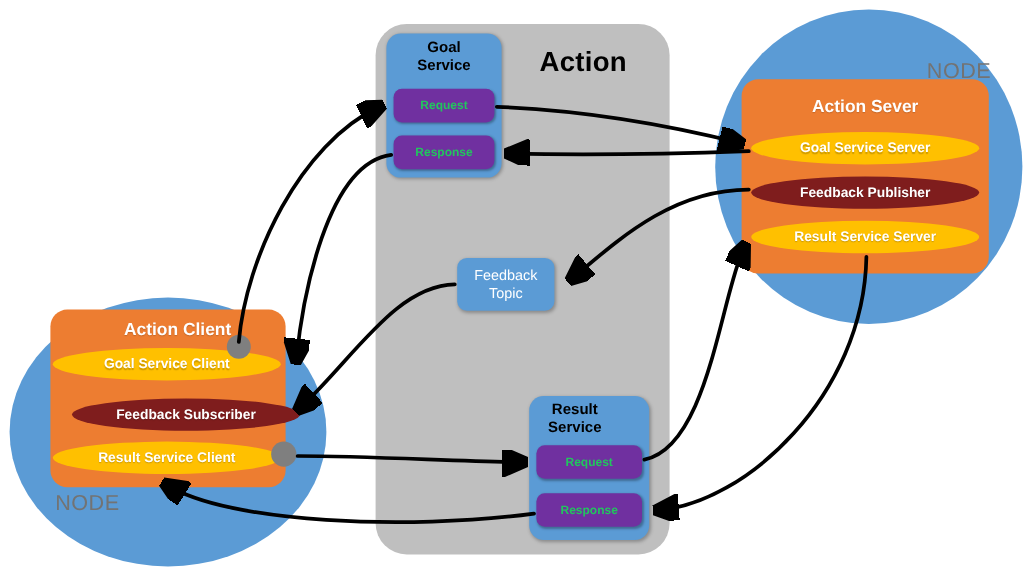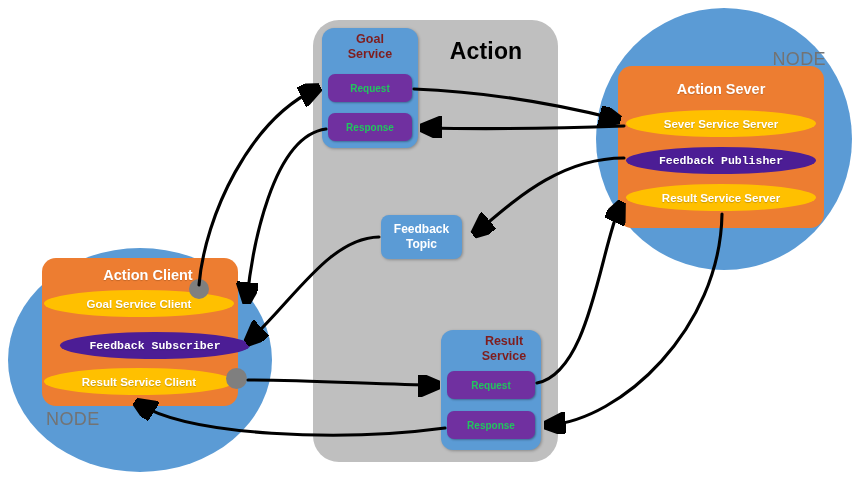--- a/index.html
+++ b/index.html
@@ -51,61 +51,61 @@
 
   
   .pill{
     border-radius:50%;
     display:flex;align-items:center;justify-content:center;
     color:#ffffff;font-size:11.5px;font-weight:bold;
     text-shadow:0 1px 1px rgba(0,0,0,.22);
     white-space:nowrap;
   }
   .pill-yellow{background:#FFC000;}
-  .pill-green{background:#4c1d95;font-family:Liberation Mono, monospace;}
+  .pill-green{background:#7f1d1d;}
 
   .pill-l1{left:44px;top:290px;width:190px;height:27px;}
   .pill-l2{left:60px;top:332px;width:190px;height:27px;}
   .pill-l3{left:44px;top:368px;width:190px;height:27px;}
 
   .pill-r1{left:626px;top:110px;width:190px;height:27px;}
   .pill-r2{left:626px;top:147px;width:190px;height:27px;}
   .pill-r3{left:626px;top:184px;width:190px;height:27px;}
 
   
   .svc-box{
     background:#5B9BD5;border-radius:12px;
     box-shadow:1px 1px 3px rgba(0,0,0,.28);
   }
   .svc-goal{left:322px;top:28px;width:96px;height:120px;}
   .svc-result{left:441px;top:330px;width:100px;height:120px;}
   .svc-title{
-    color:#7f1d1d;font-size:12.5px;font-weight:bold;line-height:15px;
+    color:#000000;font-size:12.5px;font-weight:bold;line-height:15px;
     text-align:center;
   }
   .svc-title-goal{left:322px;top:32px;width:96px;height:34px;}
-  .svc-title-result{left:454px;top:334px;width:100px;height:34px;}
+  .svc-title-result{left:429px;top:334px;width:100px;height:34px;}
 
   .rr-box{
     background:#7030A0;border-radius:7px;
     display:flex;align-items:center;justify-content:center;
     color:#22c55e;font-size:10px;font-weight:bold;
     box-shadow:1px 1px 2px rgba(0,0,0,.3);
   }
   .rr-goal-req{left:328px;top:74px;width:84px;height:28px;}
   .rr-goal-res{left:328px;top:113px;width:84px;height:28px;}
   .rr-res-req{left:447px;top:371px;width:88px;height:28px;}
   .rr-res-res{left:447px;top:411px;width:88px;height:28px;}
 
   
   .topic-box{
     left:381px;top:215px;width:81px;height:44px;
     background:#5B9BD5;border-radius:8px;
     display:flex;align-items:center;justify-content:center;
-    color:#ffffff;font-size:12px;font-weight:bold;line-height:15px;
+    color:#ffffff;font-size:12px;font-weight:normal;line-height:15px;
     text-align:center;box-shadow:1px 1px 3px rgba(0,0,0,.28);
   }
 
   
   .knob{background:#7F7F7F;border-radius:50%;}
   .knob-a{left:189px;top:279px;width:20px;height:20px;}
   .knob-b{left:226px;top:368px;width:21px;height:21px;}
 
   
   #arrows{position:absolute;left:0;top:0;width:854px;height:480px;
@@ -129,21 +129,21 @@
 
   <div class="abs pill pill-yellow pill-l1">Goal Service Client</div>
   <div class="abs pill pill-green pill-l2">Feedback Subscriber</div>
   <div class="abs pill pill-yellow pill-l3">Result Service Client</div>
 
   <div class="abs node-label node-label-left">NODE</div>
 
   <div class="abs orange-box orange-right"></div>
   <div class="abs orange-title orange-title-right">Action Sever</div>
 
-  <div class="abs pill pill-yellow pill-r1">Sever Service Server</div>
+  <div class="abs pill pill-yellow pill-r1">Goal Service Server</div>
   <div class="abs pill pill-green pill-r2">Feedback Publisher</div>
   <div class="abs pill pill-yellow pill-r3">Result Service Server</div>
 
   <div class="abs node-label node-label-right">NODE</div>
 
   <div class="abs svc-box svc-goal"></div>
   <div class="abs svc-title svc-title-goal">
     <span>Goal</span><br>
     <span>Service</span>
   </div>

